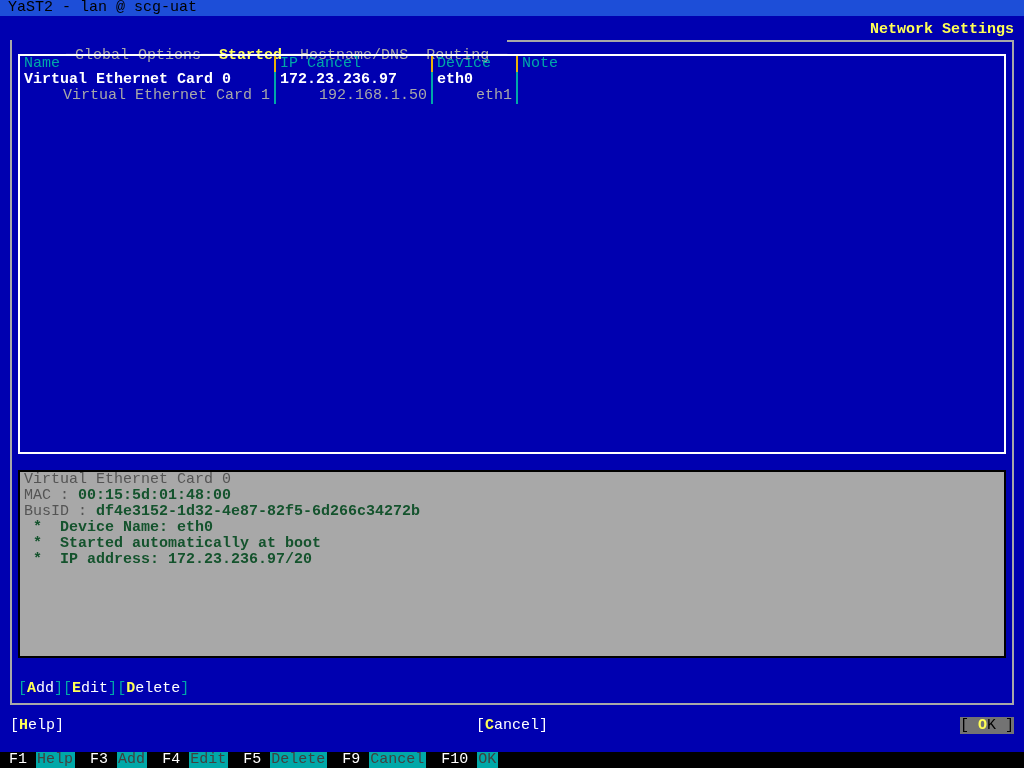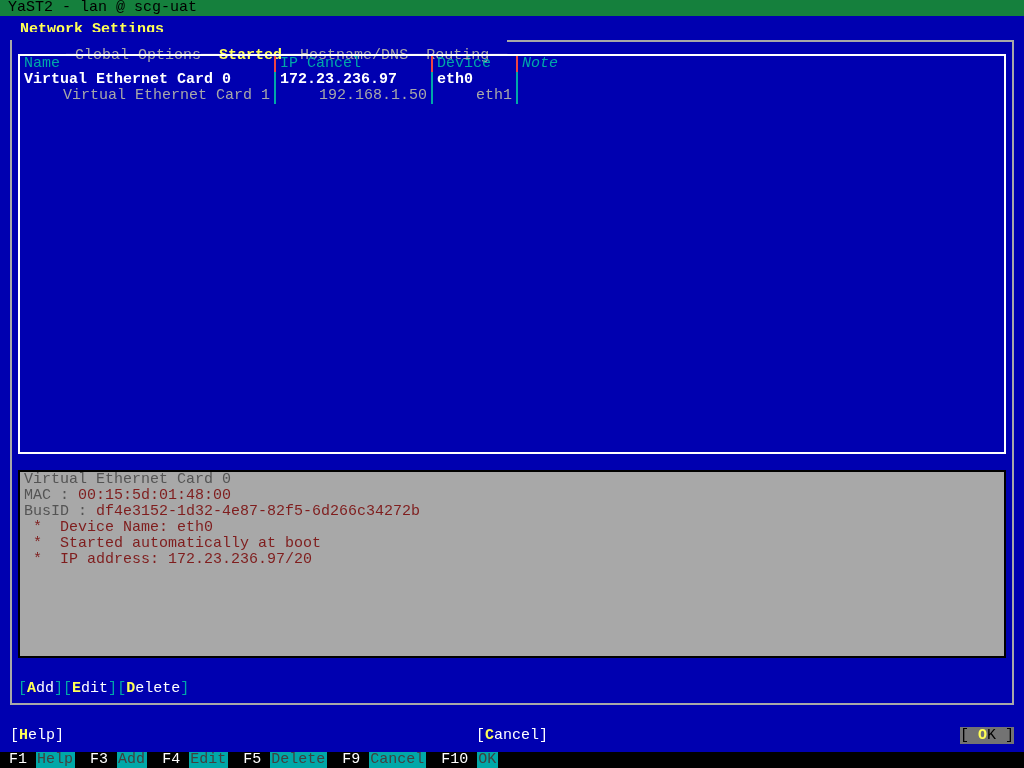--- a/index.html
+++ b/index.html
@@ -6,34 +6,35 @@
   html, body {
     width: 1024px; height: 768px; overflow: hidden;
     font-family: "Courier New", monospace;
     font-size: 15px;
     line-height: 16px;
     background: #000;
     color: #fff;
   }
   .titlebar {
     width: 100%; height: 16px;
-    background: #15803d;
+    background: #1d4ed8;
     color: #000;
     padding-left: 8px;
     white-space: pre;
   }
   .app {
     position: absolute;
     top: 16px; left: 0; right: 0; bottom: 16px;
     background: #0000b0;
     padding: 2px 10px 2px 10px;
   }
   .wintitle {
     color: #ffff54; font-weight: bold;
     margin: 4px 0 0 10px;
+    text-align: right;
   }
   
   .outer {
     position: relative;
     margin-top: 2px;
     border: 2px solid #a8a8a8;
     height: 665px;
   }
   .tabs {
     position: absolute;
@@ -54,49 +55,49 @@
     overflow: hidden;
   }
   table.dev { border-collapse: collapse; width: 100%; }
   table.dev th, table.dev td {
     text-align: left;
     padding: 0 4px;
     font-weight: normal;
     vertical-align: top;
     white-space: pre;
   }
-  table.dev th { color: #00a8a8; border-right: 2px solid #ef4444; }
+  table.dev th { color: #00a8a8; border-right: 2px solid #eab308; }
   table.dev td { border-right: 2px solid #00a8a8; }
-  table.dev th:last-child, table.dev td:last-child { border-right: none; width: 100%; font-style: italic; }
+  table.dev th:last-child, table.dev td:last-child { border-right: none; width: 100%; }
   tr.sel td { color: #ffffff; font-weight: bold; }
   tr.unsel td { color: #a8a8a8; padding-left: 43px; }
   
   .detail {
     position: absolute;
     left: 6px; right: 6px; top: 428px;
     height: 188px;
     background: #a8a8a8;
     border: 2px solid #000;
     color: #000;
     padding: 0 4px;
     white-space: pre;
   }
   .detail .dim { color: #545454; }
-  .detail .bold { font-weight: normal; color: #7f1d1d; }
+  .detail .bold { font-weight: bold; color: #14532d; }
   .actions {
     position: absolute;
     left: 6px; bottom: 6px;
     color: #fff;
   }
   .actions .hot { color: #ffff54; font-weight: bold; }
   .actions .br  { color: #00a8a8; }
   
   .bottomrow {
     position: absolute;
-    left: 0; right: 0; bottom: 8px;
+    left: 0; right: 0; bottom: 18px;
     padding: 0 10px;
     display: flex;
     color: #fff;
     margin-top: 40px;
   }
   .bottomrow .hot { color: #ffff54; font-weight: bold; }
   .bottomrow .left   { flex: 0 0 auto; }
   .bottomrow .center { flex: 1 1 auto; text-align: center; }
   .bottomrow .right  { flex: 0 0 auto; }
   .okbtn { background:#737373; color:#000; }

